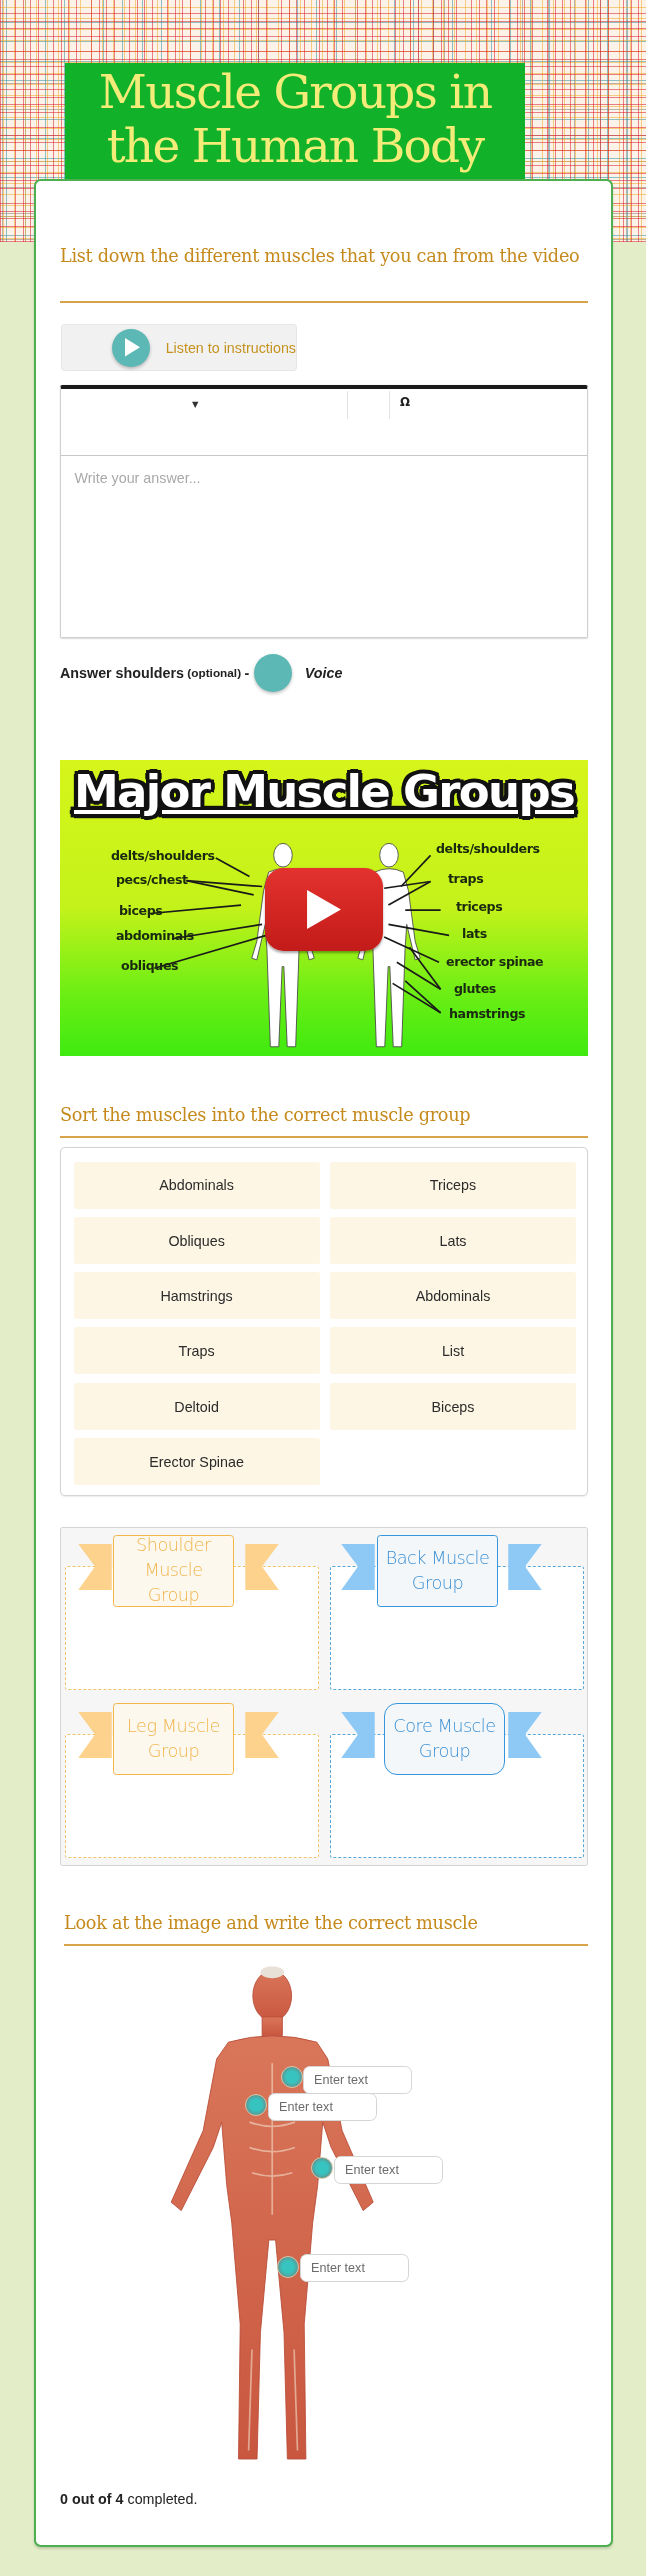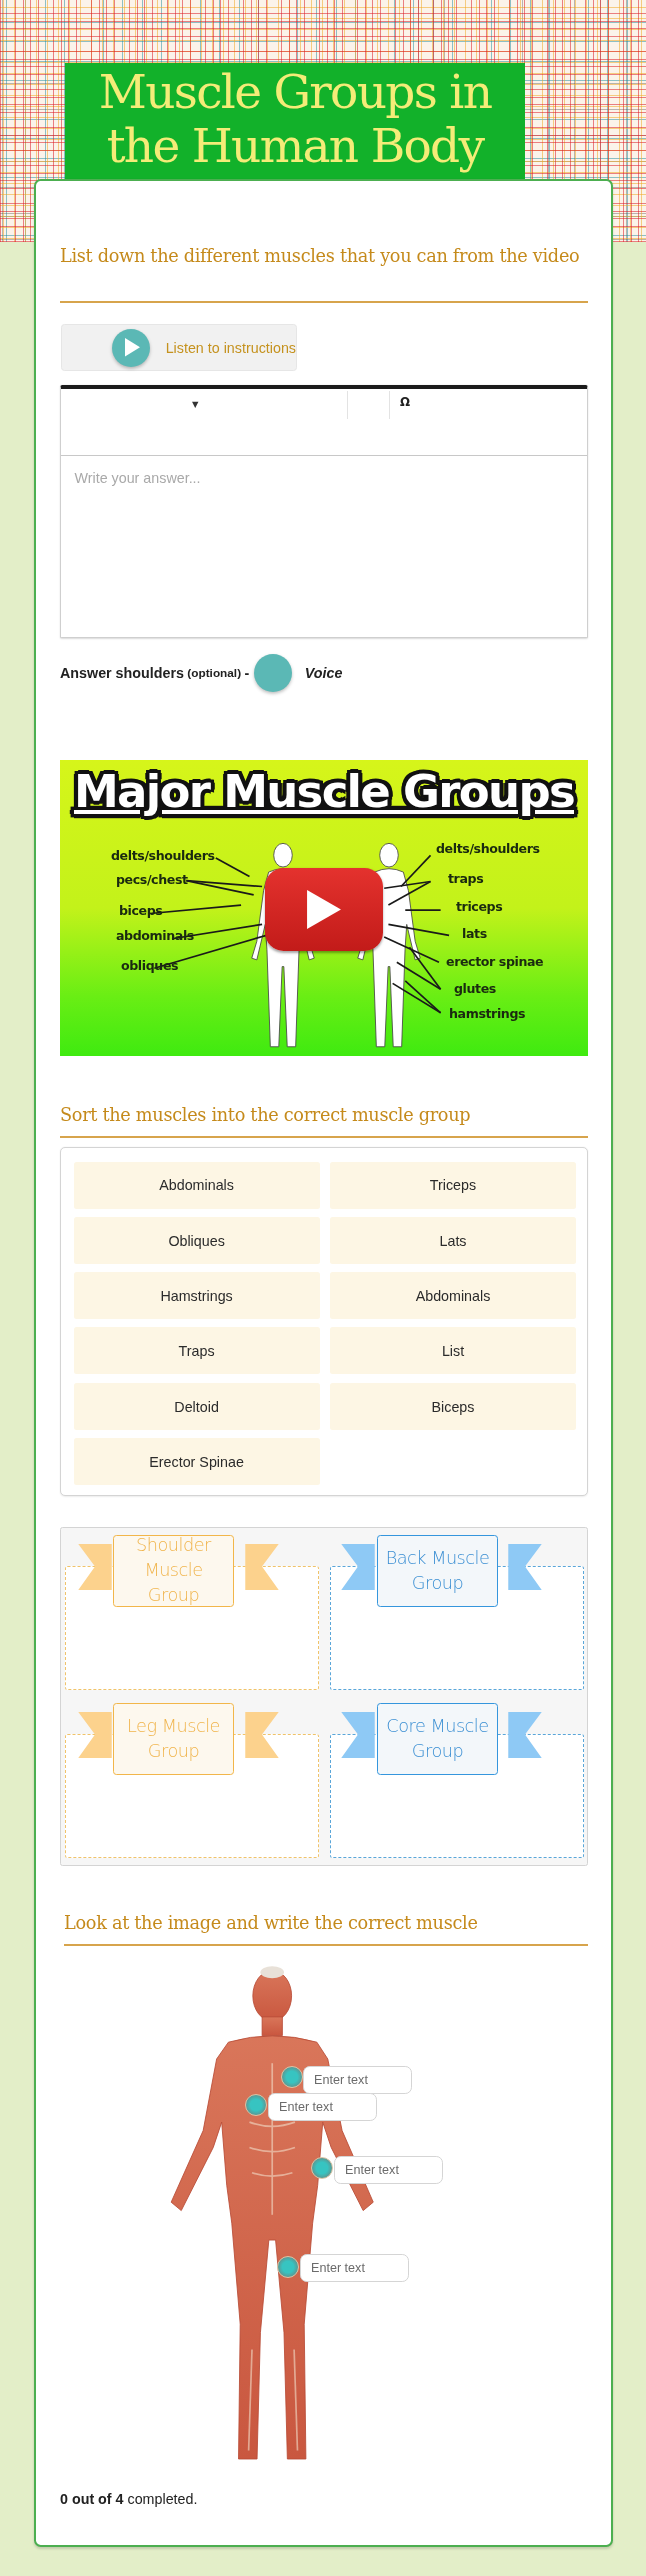--- a/index.html
+++ b/index.html
@@ -308,21 +308,21 @@
     </svg>
   <div class="label-box lb-orange" style="left:52px; top:175px;">Leg Muscle Group</div>
 
   <div class="drop-zone dz-blue" style="left:269px; top:206px;"></div>
   <svg class="ribbon-tail" style="left:280px; top:184px;" viewBox="0 0 40 55">
       <polygon points="0,0 40,0 40,55 0,55 20,27" fill="#8ec9f5"></polygon>
     </svg>
   <svg class="ribbon-tail" style="left:447px; top:184px;" viewBox="0 0 40 55">
       <polygon points="0,0 40,0 20,27 40,55 0,55" fill="#8ec9f5"></polygon>
     </svg>
-  <div class="label-box lb-blue" style="left:316px; top:175px;">Core Muscle Group</div>
+  <div class="label-box lb-blue" style="left:323px; top:175px;border-radius:13px;">Core Muscle Group</div>
 </div>
 
 <div class="abs section-heading" style="left:64px; top:1912px; width:522px;">Look at the image and write the correct muscle</div>
 <div class="hr" style="left:64px; top:1944px; width:524px;"></div>
 
 <div class="abs anatomy">
   <svg width="528" height="514" viewBox="0 0 627 610">
     <defs>
       <linearGradient id="mus" x1="0" y1="0" x2="0" y2="1">
         <stop offset="0" stop-color="#d9765a"></stop>

